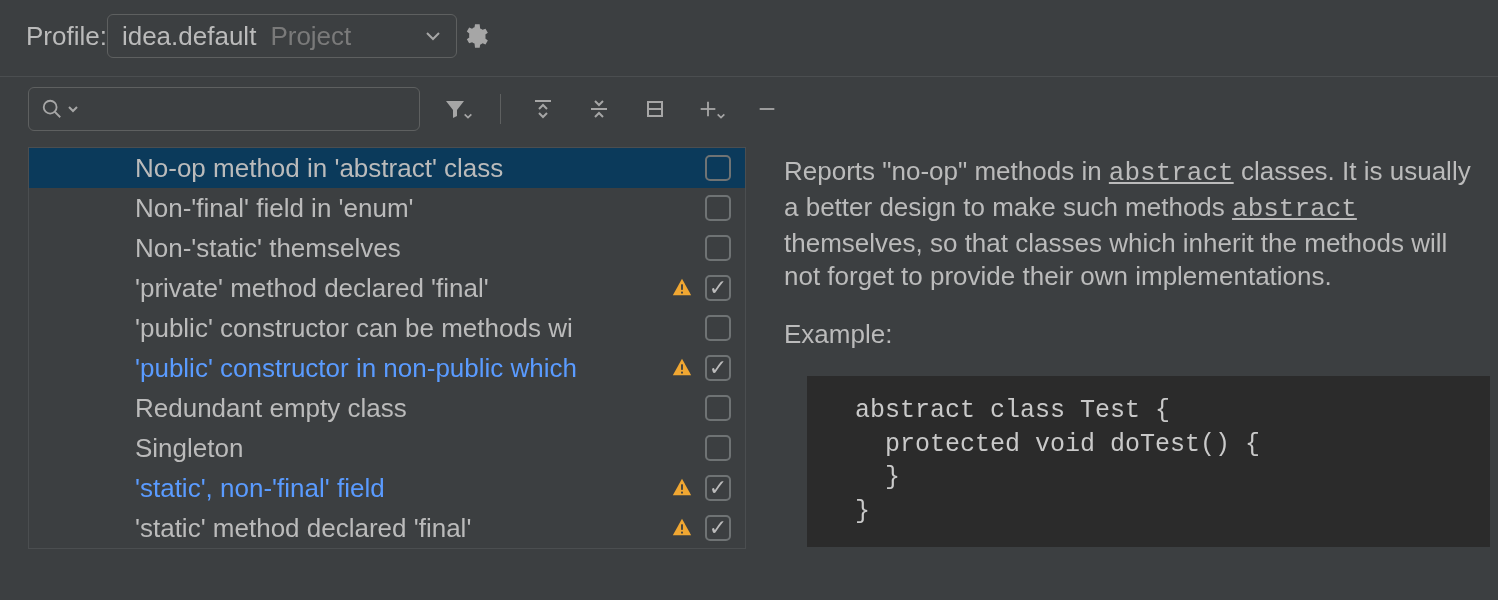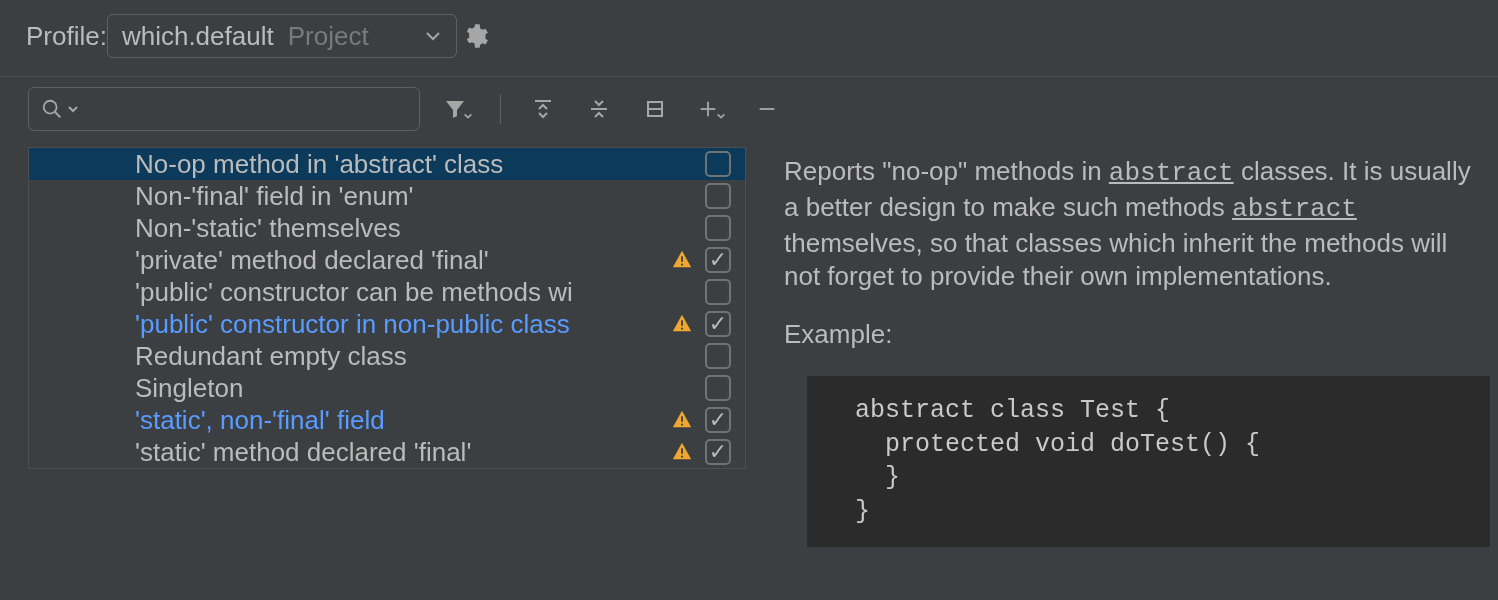--- a/index.html
+++ b/index.html
@@ -84,21 +84,21 @@
   .tree-panel {
     width: 746px;
     padding: 8px 0 0 28px;
   }
   .tree {
     border: 1px solid #4b4e50;
   }
   .tree-row {
     display: flex;
     align-items: center;
-    height: 32px;
+    height: 40px;
     padding-left: 106px;
     padding-right: 14px;
   }
   .tree-row.selected {
     background: #0b3a5b;
   }
   .tree-row .label {
     flex: 1;
     white-space: nowrap;
     overflow: hidden;
@@ -157,21 +157,21 @@
   
   svg .stroke { stroke: #a6a6a6; fill: none; stroke-width: 2; }
   svg .fill   { fill: #a6a6a6; }
 </style>
 </head>
 <body>
 
 <div class="profile-row">
   <span>Profile:</span>
   <div class="profile-combo">
-    <span class="name">which.default</span>
+    <span class="name">idea.default</span>
     <span class="scope">Project</span>
     <span class="chevron">
       <svg width="18" height="18" viewBox="0 0 18 18">
           <polyline class="stroke" points="3,6 9,12 15,6"></polyline>
         </svg>
     </span>
   </div>
   <span class="icon-btn">
     <svg width="28" height="28" viewBox="0 0 24 24">
       <path class="fill" d="M12 8a4 4 0 100 8 4 4 0 000-8zm9 4a8.9 8.9 0 00-.1-1.2l2.1-1.6-2-3.5-2.5 1a9 9 0 00-2.1-1.2L16 2h-4l-.4 2.5a9 9 0 00-2.1 1.2l-2.5-1-2 3.5 2.1 1.6A8.9 8.9 0 007 12c0 .4 0 .8.1 1.2L5 14.8l2 3.5 2.5-1c.6.5 1.3.9 2.1 1.2L12 22h4l.4-2.5c.8-.3 1.5-.7 2.1-1.2l2.5 1 2-3.5-2.1-1.6c.1-.4.1-.8.1-1.2z"></path>
@@ -270,21 +270,21 @@
             </svg>
           </span>
           <span class="checkbox checked"></span>
         </div>
         <div class="tree-row">
           <span class="label">'public' constructor can be methods wi</span>
           <span class="warn"></span>
           <span class="checkbox"></span>
         </div>
         <div class="tree-row link">
-          <span class="label">'public' constructor in non-public class</span>
+          <span class="label">'public' constructor in non-public which</span>
           <span class="warn">
             <svg width="22" height="22" viewBox="0 0 24 24">
               <path fill="#f0a732" d="M12 2 L22 20 H2 Z"></path>
               <rect x="11" y="8" width="2" height="6" fill="#3c3f41"></rect>
               <rect x="11" y="16" width="2" height="2" fill="#3c3f41"></rect>
             </svg>
           </span>
           <span class="checkbox checked"></span>
         </div>
         <div class="tree-row">

